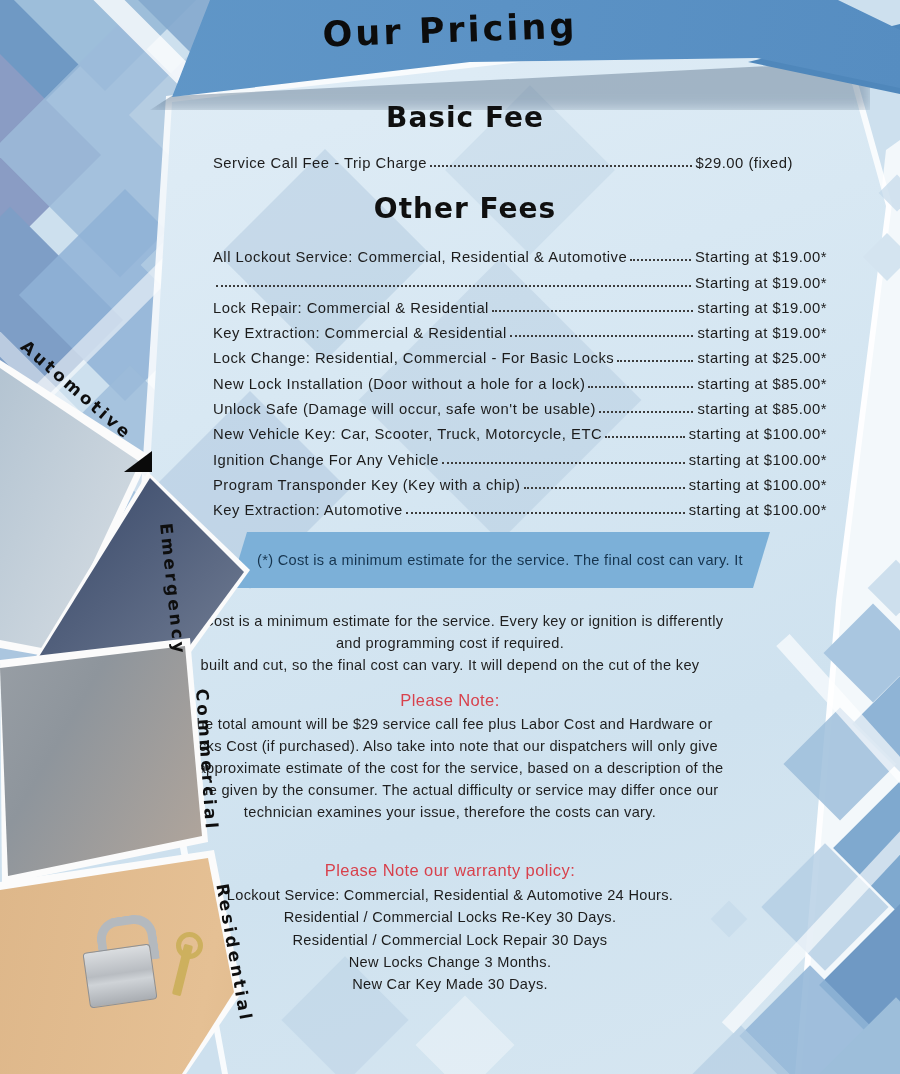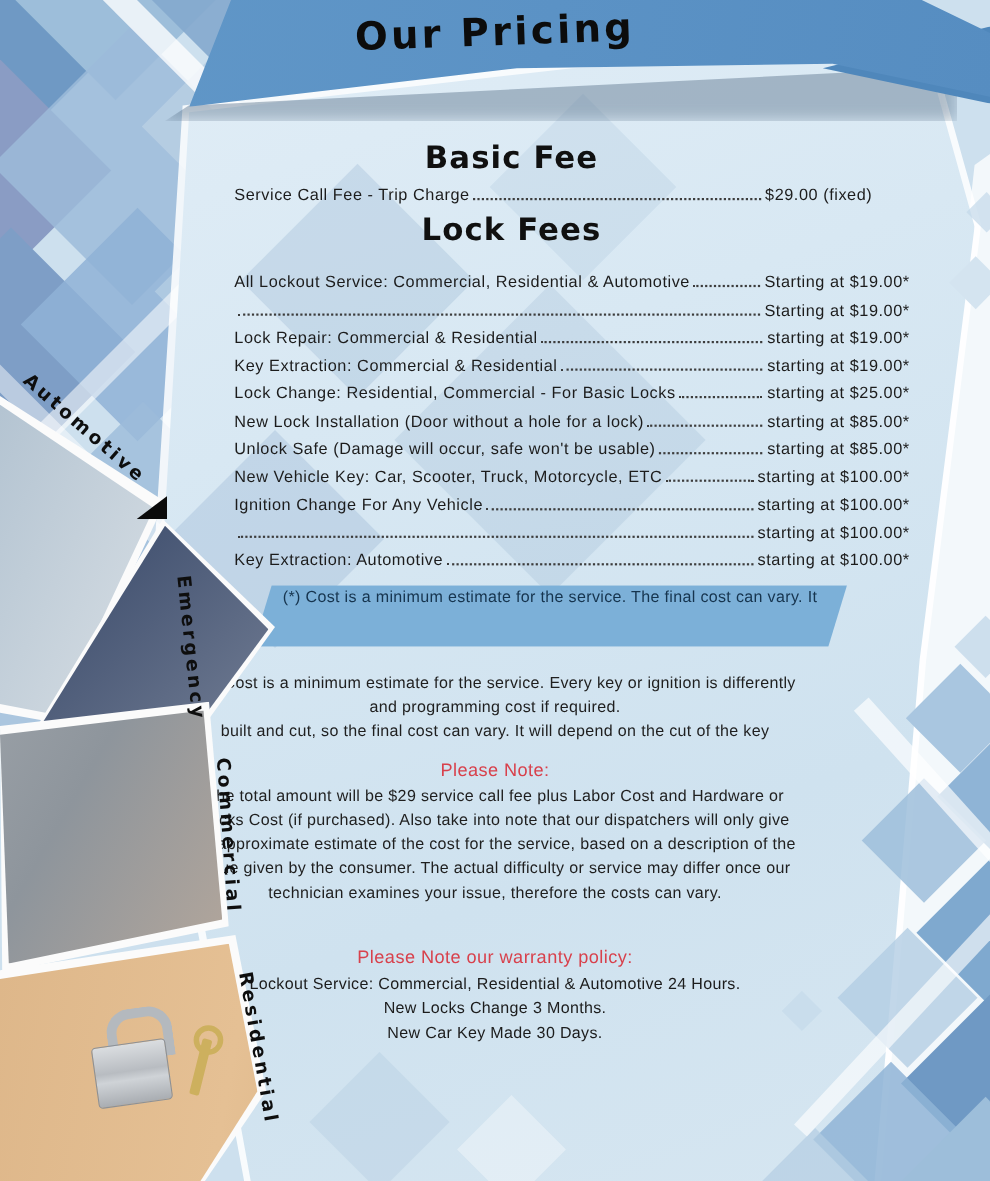--- a/index.html
+++ b/index.html
@@ -26,29 +26,29 @@
   .banner{position:absolute;left:0;top:0;width:900px;height:110px;
     clip-path:polygon(210px 0,838px 0,900px 30px,900px 88px,757px 58px,470px 62px,172px 97px);
     background:linear-gradient(100deg,#6298c8 0%,#5b92c5 55%,#568dc1 100%);}
   .title{position:absolute;left:0;top:10px;width:900px;text-align:center;
     font-family:"DejaVu Sans",sans-serif;font-weight:800;font-size:35px;letter-spacing:3px;
     color:#0c0c0c;transform:rotate(-2deg);}
   h2.sec{position:absolute;left:180px;width:570px;margin:0;text-align:center;
     font-family:"DejaVu Sans",sans-serif;font-weight:800;font-size:28px;letter-spacing:1px;color:#101010;}
   
   .fee-basic,.fee-list{position:absolute;color:#1c1c1c;font-size:14.8px;letter-spacing:.5px;}
-  .fee-basic{left:213px;top:161px;width:580px;}
+  .fee-basic{left:213px;top:146px;width:580px;}
   .fee-list{left:213px;top:240px;width:614px;}
   .frow{display:flex;align-items:flex-end;height:25.3px;white-space:nowrap;}
   .frow .dots{flex:1 1 auto;border-bottom:2.4px dotted #3c3c3c;margin:0 4px 4px 3px;min-width:10px;}
   .frow .price{white-space:nowrap;}
   
   .note-box{position:absolute;left:230px;top:532px;width:540px;height:56px;background:#7cb0d8;
     clip-path:polygon(17px 0,100% 0,calc(100% - 17px) 100%,0 100%);
-    display:flex;flex-direction:column;justify-content:flex-start;text-align:center;
+    display:flex;flex-direction:column;justify-content:center;text-align:center;
     color:#16344e;font-size:14.6px;line-height:22px;letter-spacing:.3px;}
   .cpar{position:absolute;left:140px;width:620px;text-align:center;color:#1f1f1f;
     font-size:14.6px;line-height:22px;letter-spacing:.3px;}
   .cpar div{white-space:nowrap;}
   .red-head{position:absolute;left:140px;width:620px;text-align:center;color:#d8414c;
     font-size:16.5px;letter-spacing:.4px;}
   .wlist{position:absolute;left:140px;top:884px;width:620px;text-align:center;color:#1c1c1c;
     font-size:14.6px;line-height:22.3px;letter-spacing:.3px;}
   
   .photo,.photo-back{position:absolute;left:0;top:0;width:900px;height:1074px;}
@@ -121,30 +121,30 @@
     <div class="stripe" style="left:90px;top:600px;width:320px;height:18px;transform:rotate(48deg);opacity:.85;"></div>
     <div class="stripe" style="left:40px;top:760px;width:300px;height:16px;transform:rotate(-47deg);opacity:.8;"></div>
   </div>
 
   <div class="banner-shadow"></div>
   <div class="banner-fold"></div>
   <div class="banner">
     <div class="title">Our Pricing</div>
   </div>
 
-  <h2 class="sec" style="top:101px;margin-top:26px;">Basic Fee</h2>
+  <h2 class="sec" style="top:101px;">Basic Fee</h2>
   <div class="fee-basic">
     <div class="frow">
       <span>Service Call Fee - Trip Charge</span>
       <span class="dots"></span>
       <span class="price">$29.00 (fixed)</span>
     </div>
   </div>
 
-  <h2 class="sec" style="top:192px;">Lock Fees</h2>
+  <h2 class="sec" style="top:192px;">Other Fees</h2>
   <div class="fee-list">
     <div class="frow">
         <span>All Lockout Service: Commercial, Residential &amp; Automotive</span>
         <span class="dots"></span>
         <span class="price">Starting at $19.00*</span>
       </div>
     <div class="frow">
         <span class="dots"></span>
         <span class="price">Starting at $19.00*</span>
       </div>
@@ -177,20 +177,21 @@
         <span>New Vehicle Key: Car, Scooter, Truck, Motorcycle, ETC</span>
         <span class="dots"></span>
         <span class="price">starting at $100.00*</span>
       </div>
     <div class="frow">
         <span>Ignition Change For Any Vehicle</span>
         <span class="dots"></span>
         <span class="price">starting at $100.00*</span>
       </div>
     <div class="frow">
+        <span>Program Transponder Key (Key with a chip)</span>
         <span class="dots"></span>
         <span class="price">starting at $100.00*</span>
       </div>
     <div class="frow">
         <span>Key Extraction: Automotive</span>
         <span class="dots"></span>
         <span class="price">starting at $100.00*</span>
       </div>
   </div>
 
@@ -209,20 +210,22 @@
     <div>The total amount will be $29 service call fee plus Labor Cost and Hardware or</div>
     <div>Locks Cost (if purchased). Also take into note that our dispatchers will only give</div>
     <div>an approximate estimate of the cost for the service, based on a description of the</div>
     <div>issue given by the consumer. The actual difficulty or service may differ once our</div>
     <div>technician examines your issue, therefore the costs can vary.</div>
   </div>
 
   <div class="red-head" style="top:861px;">Please Note our warranty policy:</div>
   <div class="wlist">
     <div>Lockout Service: Commercial, Residential &amp; Automotive 24 Hours.</div>
+    <div>Residential / Commercial Locks Re-Key 30 Days.</div>
+    <div>Residential / Commercial Lock Repair 30 Days</div>
     <div>New Locks Change 3 Months.</div>
     <div>New Car Key Made 30 Days.</div>
   </div>
 
   <div class="photo-back" style="clip-path:polygon(0 360px,150px 456px,56px 658px,0 648px);"></div>
   <div class="photo" style="clip-path:polygon(0 368px,140px 462px,52px 650px,0 640px);background:linear-gradient(115deg,#9db3c6 0%,#e3e7ea 38%,#e9d9c6 55%,#cdd5da 72%,#aebdc8 100%);"></div>
 
   <div class="wedge"></div>
 
   <div class="photo-back" style="clip-path:polygon(6px 706px,148px 472px,250px 570px,122px 748px);"></div>

